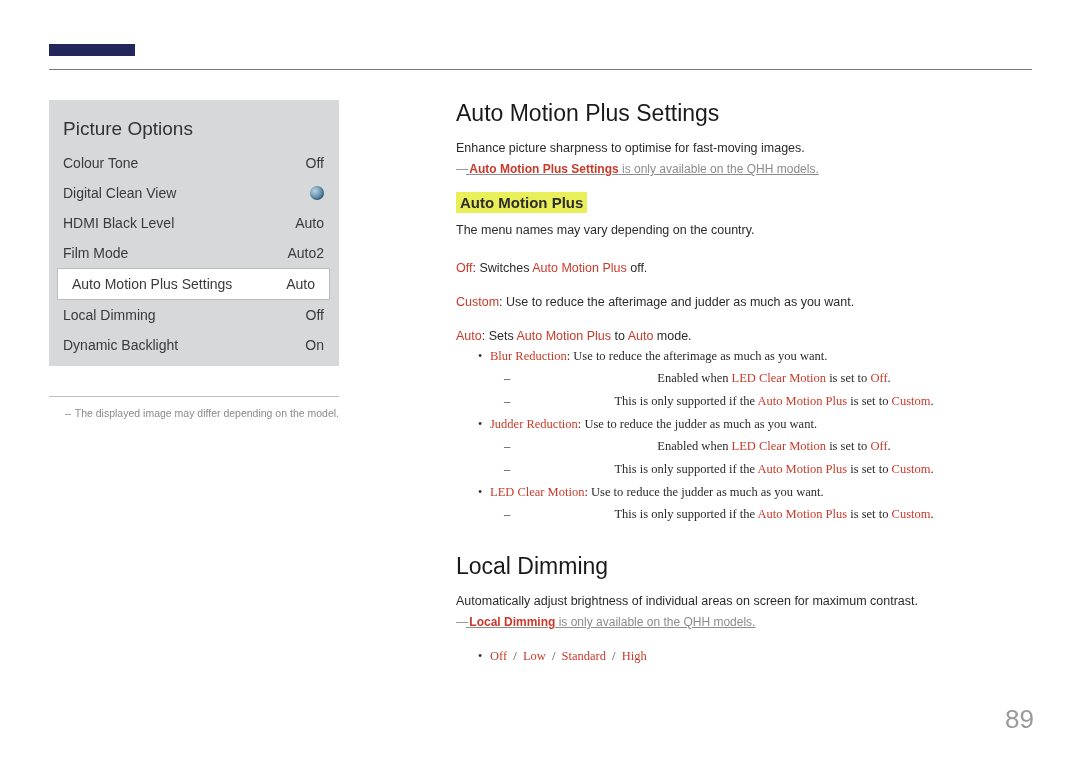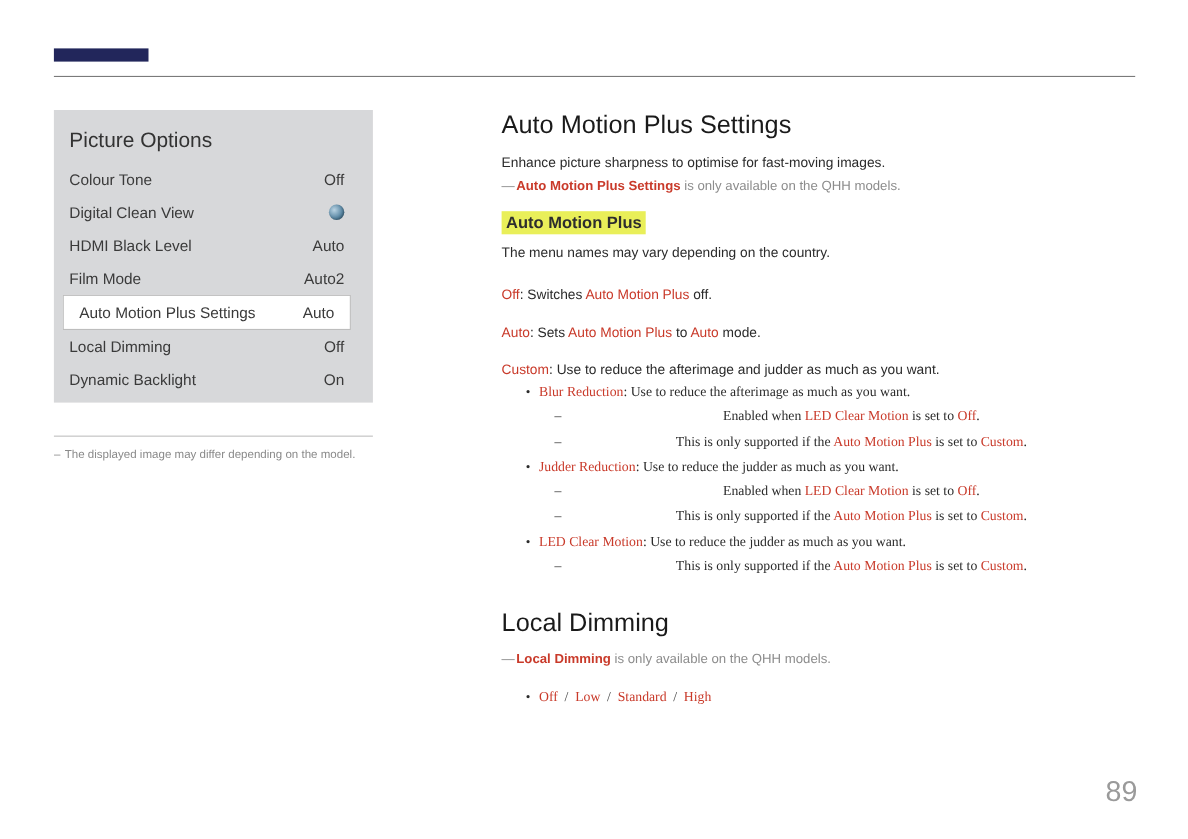--- a/index.html
+++ b/index.html
@@ -2,34 +2,34 @@
 <html><head>
 <meta charset="utf-8">
 <style>
   * { box-sizing: border-box; margin: 0; padding: 0; }
   html, body { width: 1080px; height: 763px; font-family: Arial, Helvetica, sans-serif; color: #2b2b2b; background: #fff; }
   .page { position: relative; width: 1080px; height: 763px; }
   .tab-mark { position: absolute; left: 49px; top: 44px; width: 86px; height: 12px; background: #22265b; }
   .hr-top { position: absolute; left: 49px; top: 69px; width: 983px; border-top: 1px solid #7a7a7a; }
 
   .left-col { position: absolute; left: 49px; top: 100px; width: 290px; }
-  .menu-panel { background: #d7d8da; border: 0; padding: 12px 12px 6px 0; }
+  .menu-panel { background: #d7d8da; border: 0; padding: 12px 1px 6px 0; }
   .menu-title { font-size: 19px; font-weight: 400; color: #333; padding: 6px 14px 8px 14px; }
   .menu-row { display: flex; justify-content: space-between; align-items: center; font-size: 14px; color: #3a3a3a; padding: 7px 14px; }
   .menu-row .val { color: #3a3a3a; }
   .menu-row.selected { background: #fff; margin: 0 8px; border: 1px solid #bdbdbd; }
   .menu-row .dot { width: 14px; height: 14px; border-radius: 50%; background: radial-gradient(circle at 35% 35%, #b9d3e3 0%, #5d8aa6 55%, #2d5873 100%); box-shadow: inset -1px -1px 2px rgba(0,0,0,.25); }
   .hr-thin { border-top: 1px solid #bfbfbf; margin: 30px 0 10px 0; }
-  .footnote { font-size: 10.5px; color: #8a8a8a; }
+  .footnote { font-size: 10.5px; color: #8a8a8a; text-align: right; }
   .footnote .dash { margin-right: 4px; }
 
   .right-col { position: absolute; left: 456px; top: 100px; width: 576px; }
   h2 { font-size: 23px; font-weight: 500; color: #1a1a1a; margin-bottom: 12px; }
   .body-text { font-size: 12.5px; line-height: 1.55; color: #2b2b2b; }
-  .note-line { font-size: 12px; color: #8c8c8c; margin-top: 4px; }
+  .note-line { font-size: 12px; color: #8c8c8c; margin-top: 4px; text-decoration: underline; }
   .note-line .dash { display: inline-block; width: 10px; text-align: center; }
   .hl-red { color: #c93a2a; }
   .sub-h { display: inline-block; background: #e9ef59; color: #2d2d2d; font-weight: 700; font-size: 15px; padding: 2px 4px; margin-top: 16px; margin-bottom: 8px; }
   .opt-line { font-size: 12.5px; margin-top: 20px; }
   .opt-key { color: #c93a2a; }
   ul.bullets { list-style: none; margin-left: 22px; margin-top: 2px; font-family: Liberation Serif, serif; }
   ul.bullets > li { font-size: 12.5px; position: relative; padding-left: 12px; margin-top: 4px; line-height: 1.55; }
   ul.bullets > li::before { content: "•"; position: absolute; left: 0; top: 0; font-size: 12px; }
   ul.sub { list-style: none; margin-left: 14px; }
   ul.sub > li { font-size: 12.5px; position: relative; padding-left: 12px; margin-top: 3px; text-align: center; }
@@ -95,24 +95,24 @@
       <span class="hl-red" style="font-weight:600">Auto Motion Plus Settings</span><span> is only available on the QHH models.</span>
     </div>
 
     <div class="sub-h">Auto Motion Plus</div>
     <div class="body-text">The menu names may vary depending on the country.</div>
 
     <div class="opt-line">
       <span class="opt-key">Off</span><span>: Switches </span><span class="opt-key">Auto Motion Plus</span><span> off.</span>
     </div>
     <div class="opt-line">
-      <span class="opt-key">Auto</span><span>: Sets </span><span class="opt-key">Auto Motion Plus</span><span> to </span><span class="opt-key">Auto</span><span> mode.</span>
+      <span class="opt-key">Custom</span><span>: Use to reduce the afterimage and judder as much as you want.</span>
     </div>
     <div class="opt-line">
-      <span class="opt-key">Custom</span><span>: Use to reduce the afterimage and judder as much as you want.</span>
+      <span class="opt-key">Auto</span><span>: Sets </span><span class="opt-key">Auto Motion Plus</span><span> to </span><span class="opt-key">Auto</span><span> mode.</span>
     </div>
 
     <ul class="bullets">
       <li>
         <span class="opt-key">Blur Reduction</span><span>: Use to reduce the afterimage as much as you want.</span>
         <ul class="sub">
           <li><span>Enabled when </span><span class="opt-key">LED Clear Motion</span><span> is set to </span><span class="opt-key">Off</span><span>.</span></li>
           <li><span>This is only supported if the </span><span class="opt-key">Auto Motion Plus</span><span> is set to </span><span class="opt-key">Custom</span><span>.</span></li>
         </ul>
       </li>
@@ -125,20 +125,21 @@
       </li>
       <li>
         <span class="opt-key">LED Clear Motion</span><span>: Use to reduce the judder as much as you want.</span>
         <ul class="sub">
           <li><span>This is only supported if the </span><span class="opt-key">Auto Motion Plus</span><span> is set to </span><span class="opt-key">Custom</span><span>.</span></li>
         </ul>
       </li>
     </ul>
 
     <h2 class="section-gap">Local Dimming</h2>
+    <div class="body-text">Automatically adjust brightness of individual areas on screen for maximum contrast.</div>
     <div class="note-line">
       <span class="dash">―</span>
       <span class="hl-red" style="font-weight:600">Local Dimming</span><span> is only available on the QHH models.</span>
     </div>
     <ul class="bullets tight">
       <li>
         <span class="slash-opts">
           <span>Off</span><span class="sep"> / </span><span>Low</span><span class="sep"> / </span><span>Standard</span><span class="sep"> / </span><span>High</span>
         </span>
       </li>

